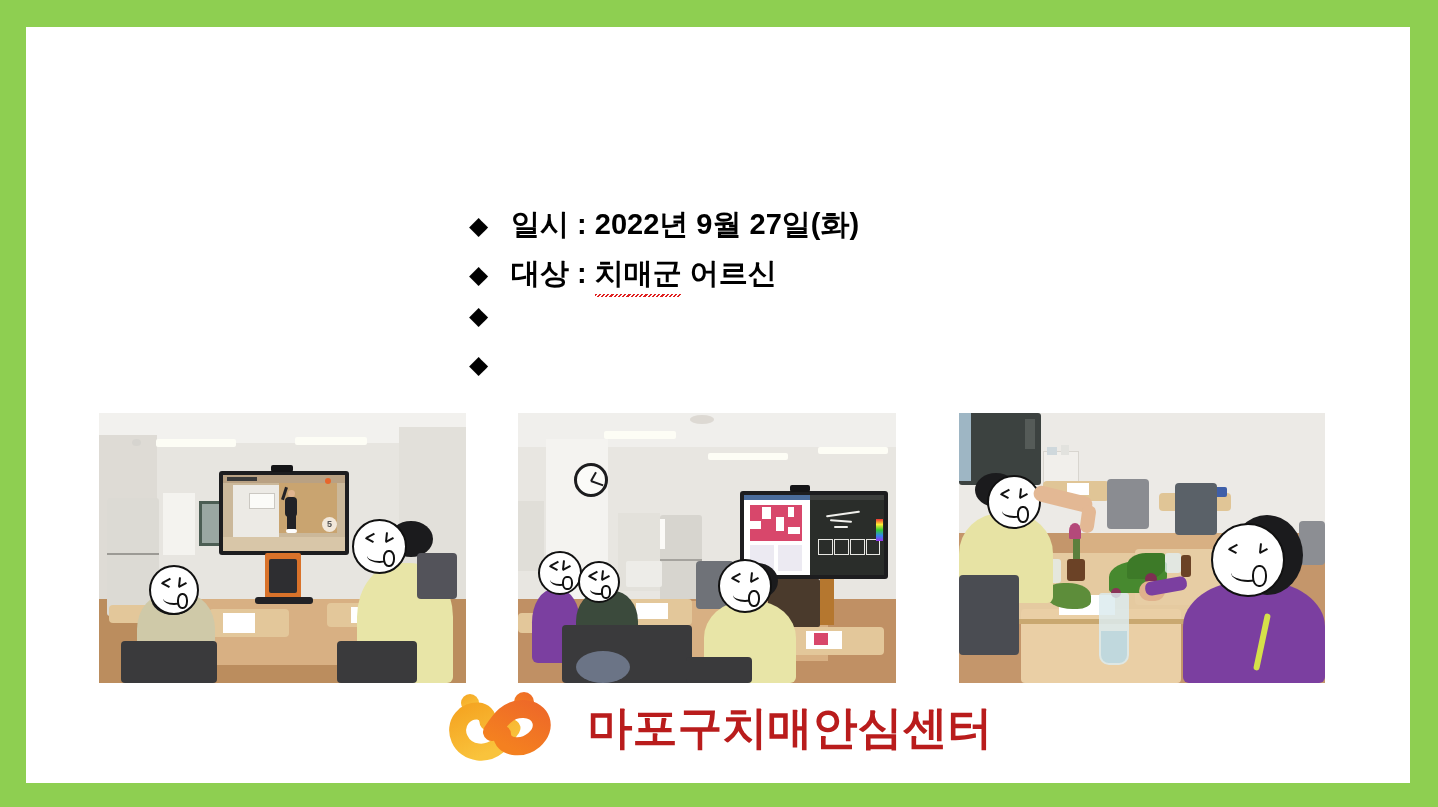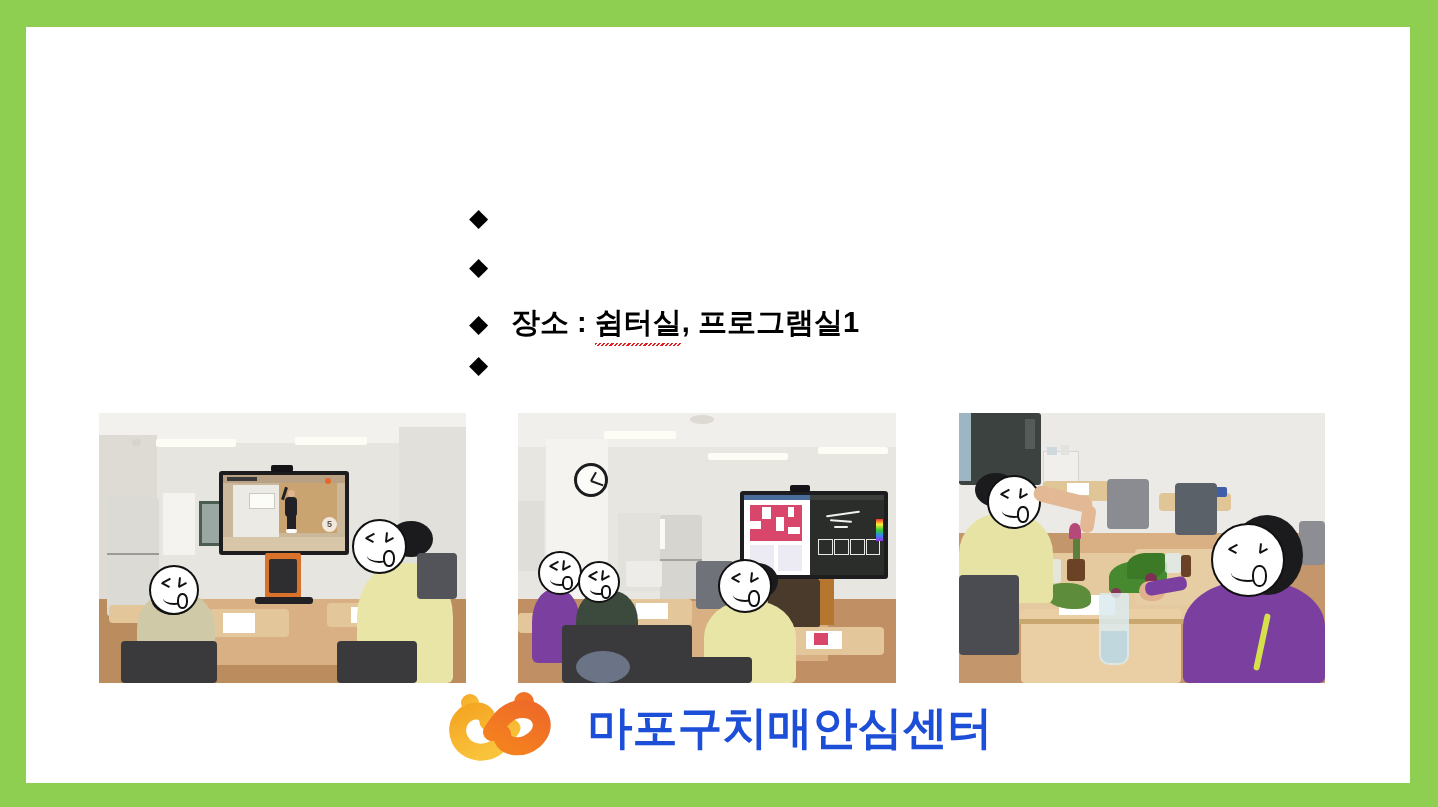--- a/index.html
+++ b/index.html
@@ -244,45 +244,46 @@
   }
   .logo-mark {
     position: relative;
     width: 122px;
     height: 72px;
     margin-right: 22px;
   }
   .logo-text {
     font-size: 45px;
     font-weight: bold;
-    color: #1d4ed8;
+    color: #b91c1c;
     letter-spacing: 0px;
     white-space: pre;
   }
 </style>
 </head>
 <body>
 
 <div class="slide">
   <div class="slide-inner">
 
 
     <div class="bullets">
 
       <div class="bullet-row">
         <span class="bullet-mark">◆</span>
+        <span class="bullet-text"><span>일시 : 2022년 9월 27일(화)</span></span>
       </div>
 
       <div class="bullet-row">
         <span class="bullet-mark">◆</span>
+        <span class="bullet-text"><span>대상 : </span><span class="sp">치매군</span><span> 어르신</span></span>
       </div>
 
       <div class="bullet-row">
         <span class="bullet-mark">◆</span>
-        <span class="bullet-text"><span>장소 : </span><span class="sp">쉼터실</span><span>, 프로그램실1</span></span>
       </div>
 
       <div class="bullet-row">
         <span class="bullet-mark">◆</span>
       </div>
 
     </div>
 
     <div class="photos">
 

